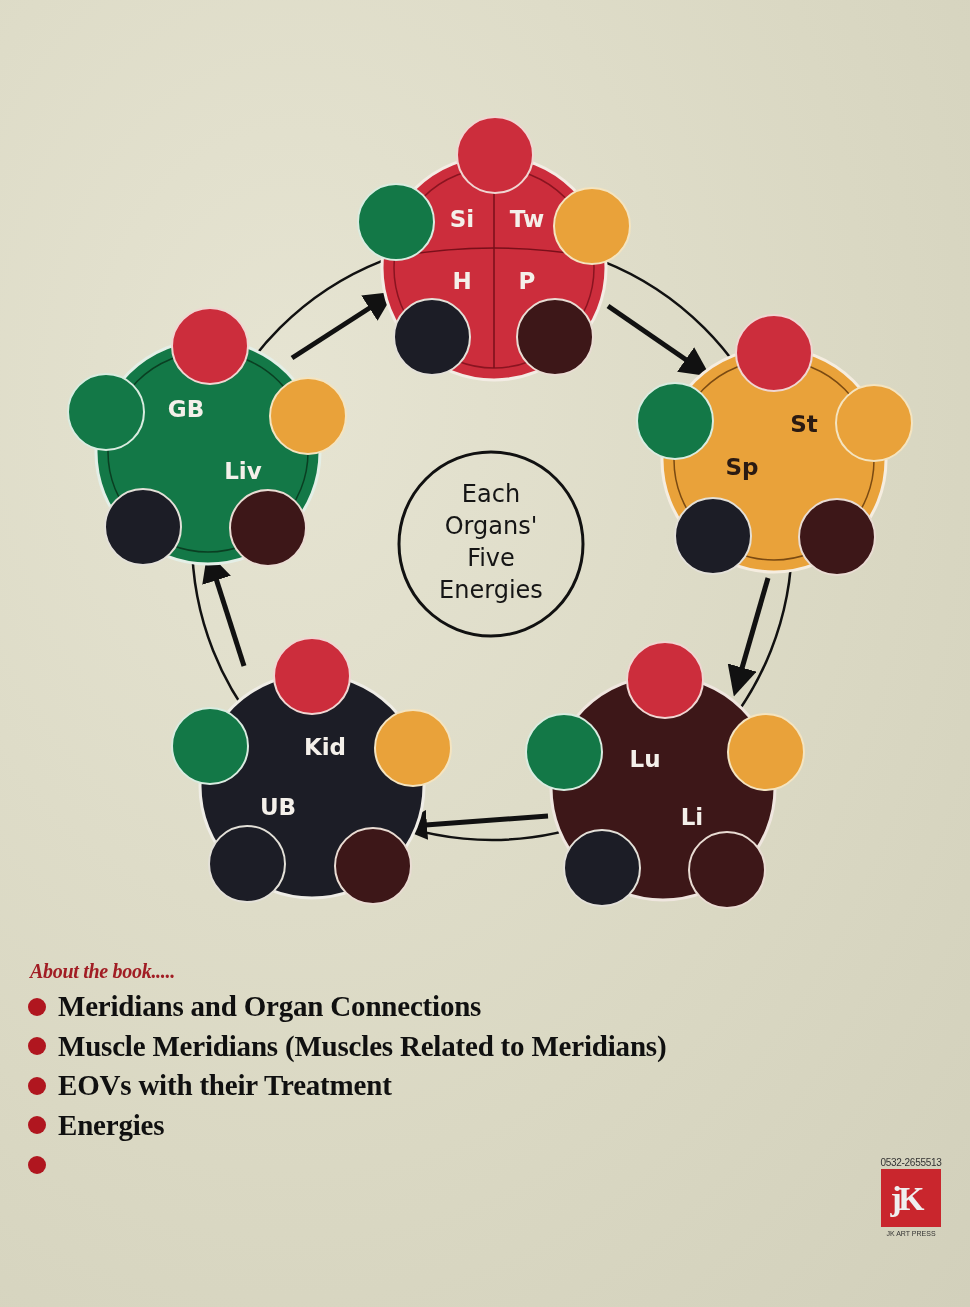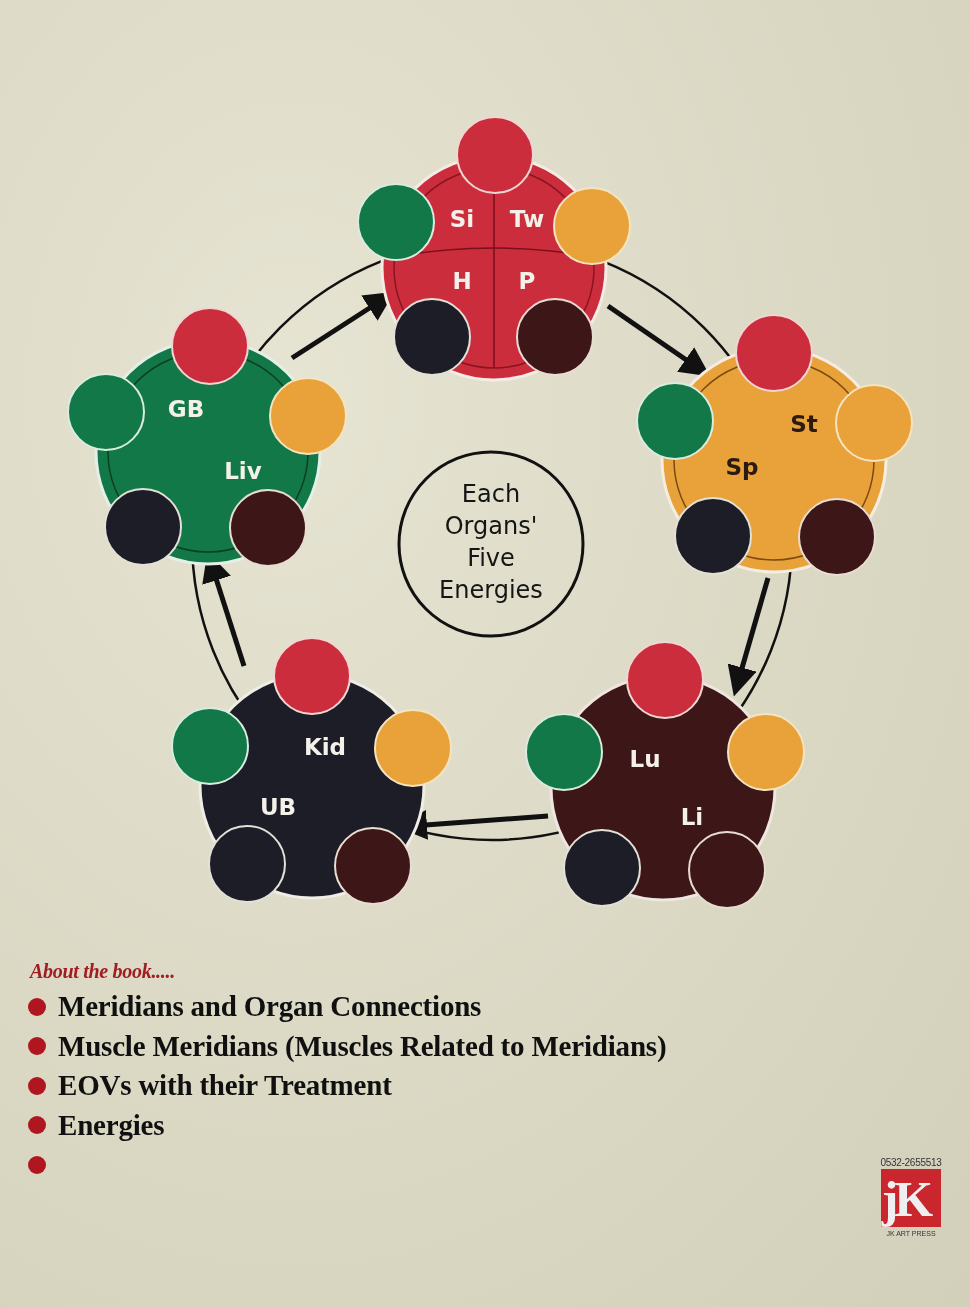--- a/index.html
+++ b/index.html
@@ -41,21 +41,21 @@
     position: absolute; left: 878px; top: 1158px; width: 66px; height: 86px;
     font-family: "Liberation Sans", sans-serif; text-align: center;
   }
   .logo .phone { font-size: 10px; color: #333; letter-spacing: -0.3px; line-height: 10px; }
   .logo .mark {
     width: 60px; height: 58px; margin: 1px auto 2px; background: #c9262d;
     position: relative; overflow: hidden;
   }
   .logo .mark span {
     position: absolute; left: 0; right: 11px; top: 6px; color: #efefef;
-    font-family: "Liberation Serif", serif; font-size: 50px; font-weight: bold;
+    font-family: "Liberation Serif", serif; font-size: 34px; font-weight: bold;
     line-height: 48px; letter-spacing: -4px;
   }
   .logo .press { font-size: 7px; color: #333; line-height: 9px; }
 </style>
 </head>
 <body>
 
 <svg id="diagram" viewBox="0 0 970 960" xmlns="http://www.w3.org/2000/svg">
   <defs>
     <marker id="arrowhead" viewBox="0 0 10 10" refX="5" refY="5" markerWidth="6" markerHeight="6" orient="auto">

